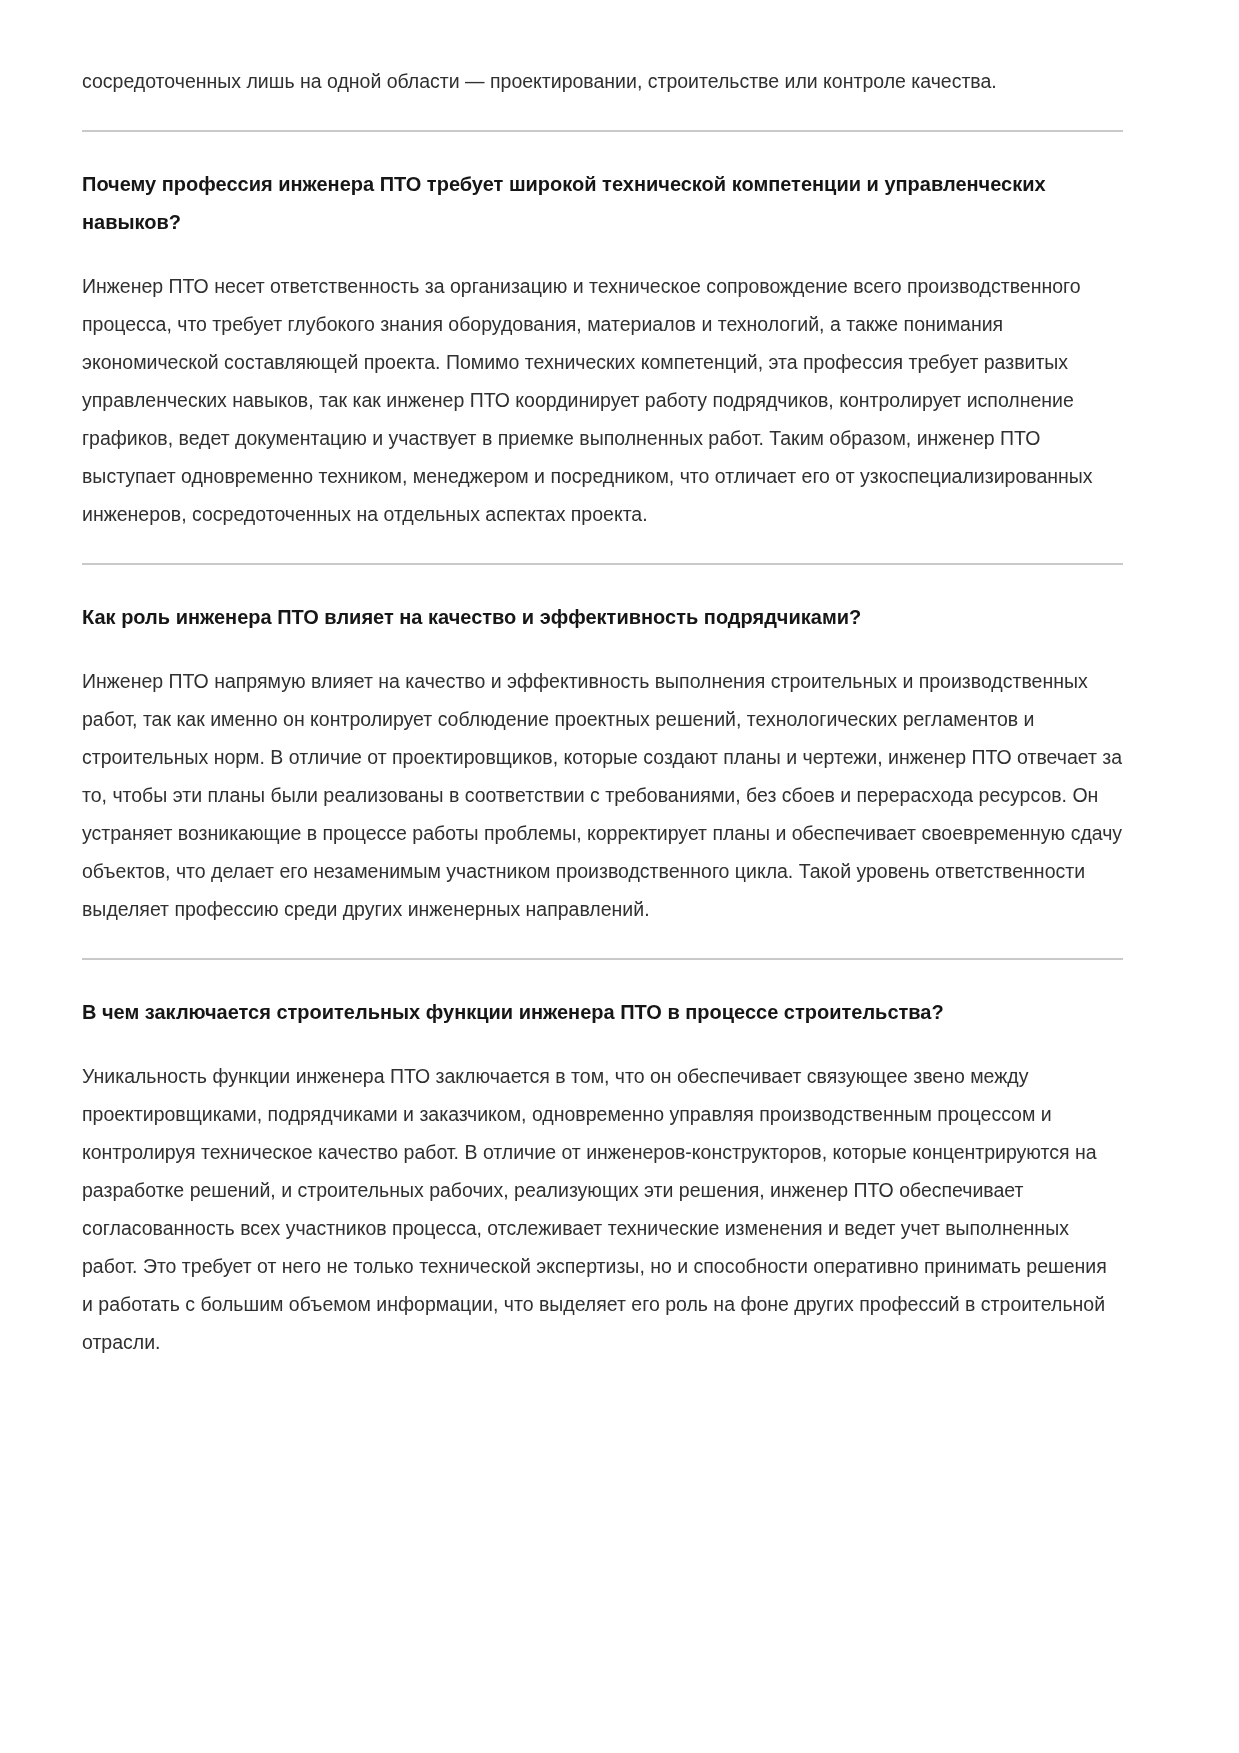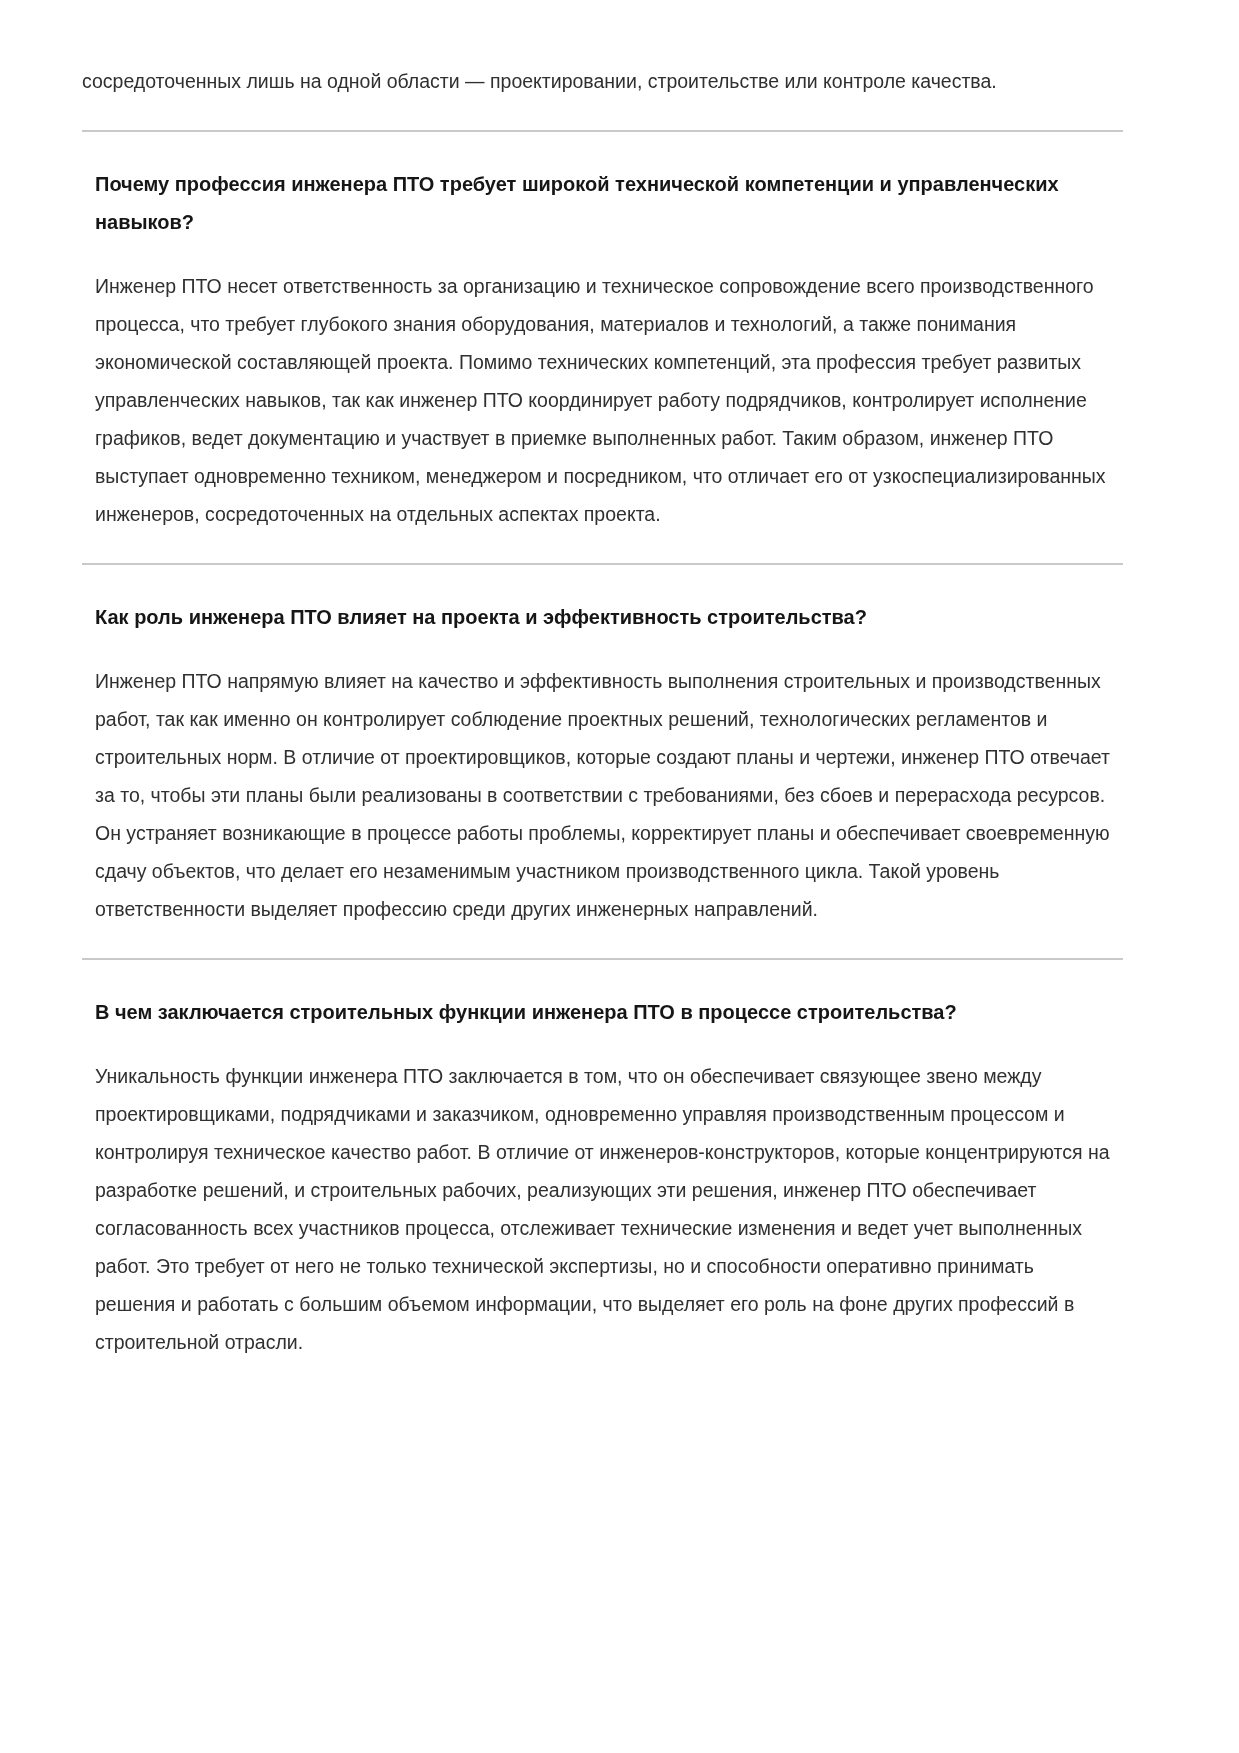--- a/index.html
+++ b/index.html
@@ -27,41 +27,41 @@
     line-height: 38px;
     font-weight: 700;
     color: #161616;
     margin: 0 0 26px 0;
   }
   .divider {
     border: 0;
     border-top: 2px solid #c9c9c9;
     margin: 30px 0 33px 0;
   }
-  section { margin: 13px; padding: 0; }
+  section { margin: 0; padding: 0; }
 </style>
 </head>
 <body>
 
 <main class="page">
   <article>
 
     <p class="body-text">сосредоточенных лишь на одной области — проектировании, строительстве или контроле качества.</p>
 
     <hr class="divider">
 
     <section>
       <h2 class="question">Почему профессия инженера ПТО требует широкой технической компетенции и управленческих навыков?</h2>
       <p class="body-text">Инженер ПТО несет ответственность за организацию и техническое сопровождение всего производственного процесса, что требует глубокого знания оборудования, материалов и технологий, а также понимания экономической составляющей проекта. Помимо технических компетенций, эта профессия требует развитых управленческих навыков, так как инженер ПТО координирует работу подрядчиков, контролирует исполнение графиков, ведет документацию и участвует в приемке выполненных работ. Таким образом, инженер ПТО выступает одновременно техником, менеджером и посредником, что отличает его от узкоспециализированных инженеров, сосредоточенных на отдельных аспектах проекта.</p>
     </section>
 
     <hr class="divider">
 
     <section>
-      <h2 class="question">Как роль инженера ПТО влияет на проекта и эффективность строительства?</h2>
+      <h2 class="question">Как роль инженера ПТО влияет на качество и эффективность подрядчиками?</h2>
       <p class="body-text">Инженер ПТО напрямую влияет на качество и эффективность выполнения строительных и производственных работ, так как именно он контролирует соблюдение проектных решений, технологических регламентов и строительных норм. В отличие от проектировщиков, которые создают планы и чертежи, инженер ПТО отвечает за то, чтобы эти планы были реализованы в соответствии с требованиями, без сбоев и перерасхода ресурсов. Он устраняет возникающие в процессе работы проблемы, корректирует планы и обеспечивает своевременную сдачу объектов, что делает его незаменимым участником производственного цикла. Такой уровень ответственности выделяет профессию среди других инженерных направлений.</p>
     </section>
 
     <hr class="divider">
 
     <section>
       <h2 class="question">В чем заключается строительных функции инженера ПТО в процессе строительства?</h2>
       <p class="body-text">Уникальность функции инженера ПТО заключается в том, что он обеспечивает связующее звено между проектировщиками, подрядчиками и заказчиком, одновременно управляя производственным процессом и контролируя техническое качество работ. В отличие от инженеров-конструкторов, которые концентрируются на разработке решений, и строительных рабочих, реализующих эти решения, инженер ПТО обеспечивает согласованность всех участников процесса, отслеживает технические изменения и ведет учет выполненных работ. Это требует от него не только технической экспертизы, но и способности оперативно принимать решения и работать с большим объемом информации, что выделяет его роль на фоне других профессий в строительной отрасли.</p>
     </section>
 

